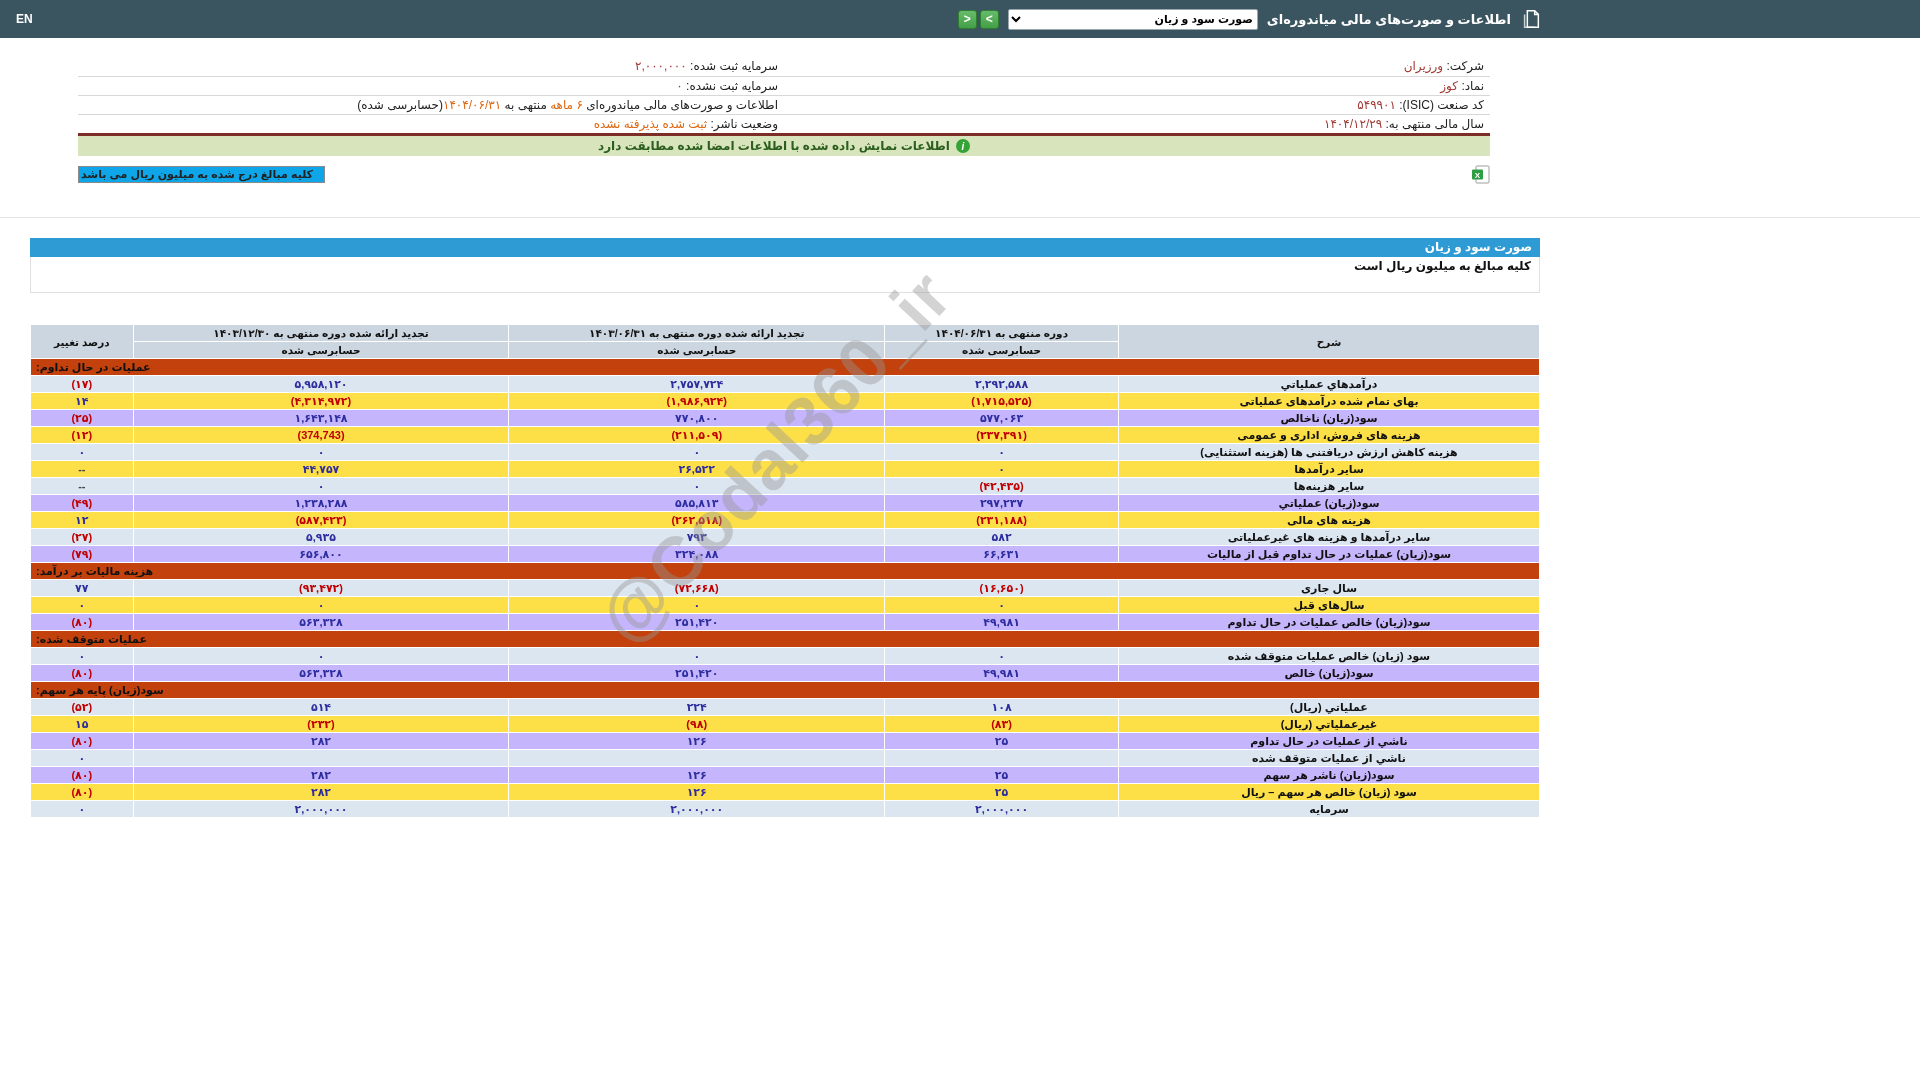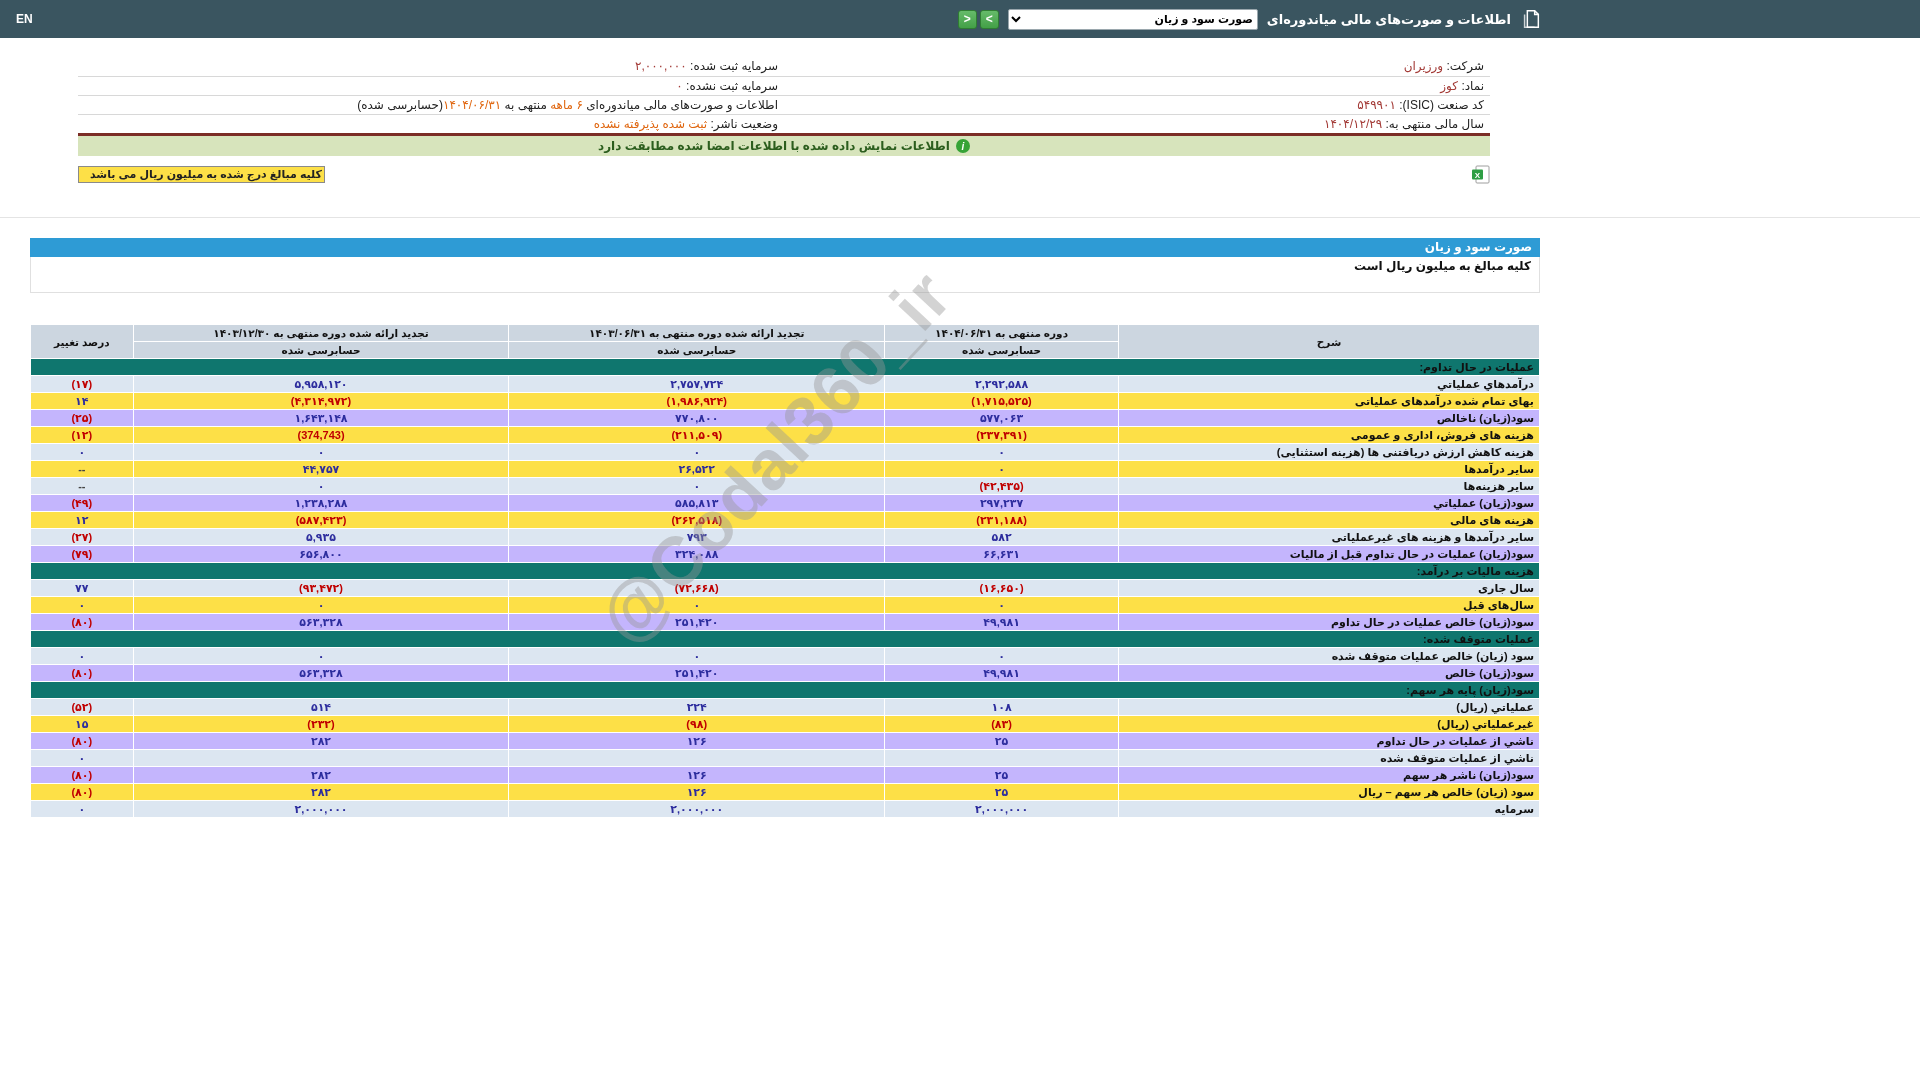--- a/index.html
+++ b/index.html
@@ -29,41 +29,41 @@
   .info-table tr:last-child td{border-bottom:none}
   .val-maroon{color:#a33a36}
   .val-orange{color:#e0660f}
   .maroon-line{height:3px;background:#7b2d26}
   .signed-notice{height:20px;background:#d7e4bc;display:flex;align-items:center;
           justify-content:center;gap:6px;font-size:12px;font-weight:bold;color:#2c5e1e}
   .info-icon{width:14px;height:14px;border-radius:50%;background:#36a336;color:#fff;
           font-size:10px;font-weight:bold;font-style:italic;display:inline-flex;
           align-items:center;justify-content:center;flex:0 0 auto}
   .amounts-row{display:flex;justify-content:space-between;align-items:center;margin-top:9px}
-  .amounts-note{width:247px;border:1px solid #8a8a8a;background:#fde047;font-size:11px;
-          font-weight:bold;text-align:right;padding:1px 2px;color:#222;height:17px}
+  .amounts-note{width:247px;border:1px solid #8a8a8a;background:#0ea5e9;font-size:11px;
+          font-weight:bold;text-align:left;padding:1px 2px;color:#222;height:17px}
   .excel-icon{display:inline-flex;cursor:pointer}
   .top-divider{border-top:1px solid #e4e4e4;margin-top:33px}
 
   
   .statement-wrap{margin:20px 380px 0 30px;direction:rtl}
   .statement-title{background:#2e9bd5;color:#fff;font-size:12px;font-weight:bold;
           padding:2px 8px;height:19px;line-height:15px;text-align:right}
   .statement-subtitle{background:#fff;border:1px solid #e0e0e0;border-top:none;font-size:12px;
           font-weight:bold;padding:2px 8px;height:36px;color:#111;text-align:right}
   .table-holder{position:relative;margin-top:31px}
   .watermark{position:absolute;left:745px;top:133px;transform:translate(-50%,-50%) rotate(-47deg);
           font-size:70px;font-weight:bold;color:rgba(150,150,150,.42);letter-spacing:1px;
           pointer-events:none;z-index:3;direction:ltr;white-space:nowrap}
   .pl-table{width:100%;border-collapse:collapse;font-size:11px;font-weight:bold}
   .pl-table th{background:#ccd6e0;border:1px solid #fff;padding:2px 4px;font-size:10.5px;
           color:#111;height:17px;white-space:nowrap;text-align:center}
   .pl-table td{border:1px solid #fff;padding:1px 5px;height:17px}
-  .section-cell{background:#0f766e;text-align:right;color:#111}
-  .desc-cell{text-align:right;color:#111}
+  .section-cell{background:#c2410c;text-align:left;color:#111}
+  .desc-cell{text-align:center;color:#111}
   .val-cell,.pct-cell{text-align:center;white-space:nowrap}
   .row-blue td{background:#dce6f1}
   .row-white td{background:#fde047}
   .row-yellow td{background:#c4b5fd}
   .neg{color:#c00000}
   .pos{color:#2d2d9e}
   .dash{color:#444}
 </style>
 </head>
 <body>

